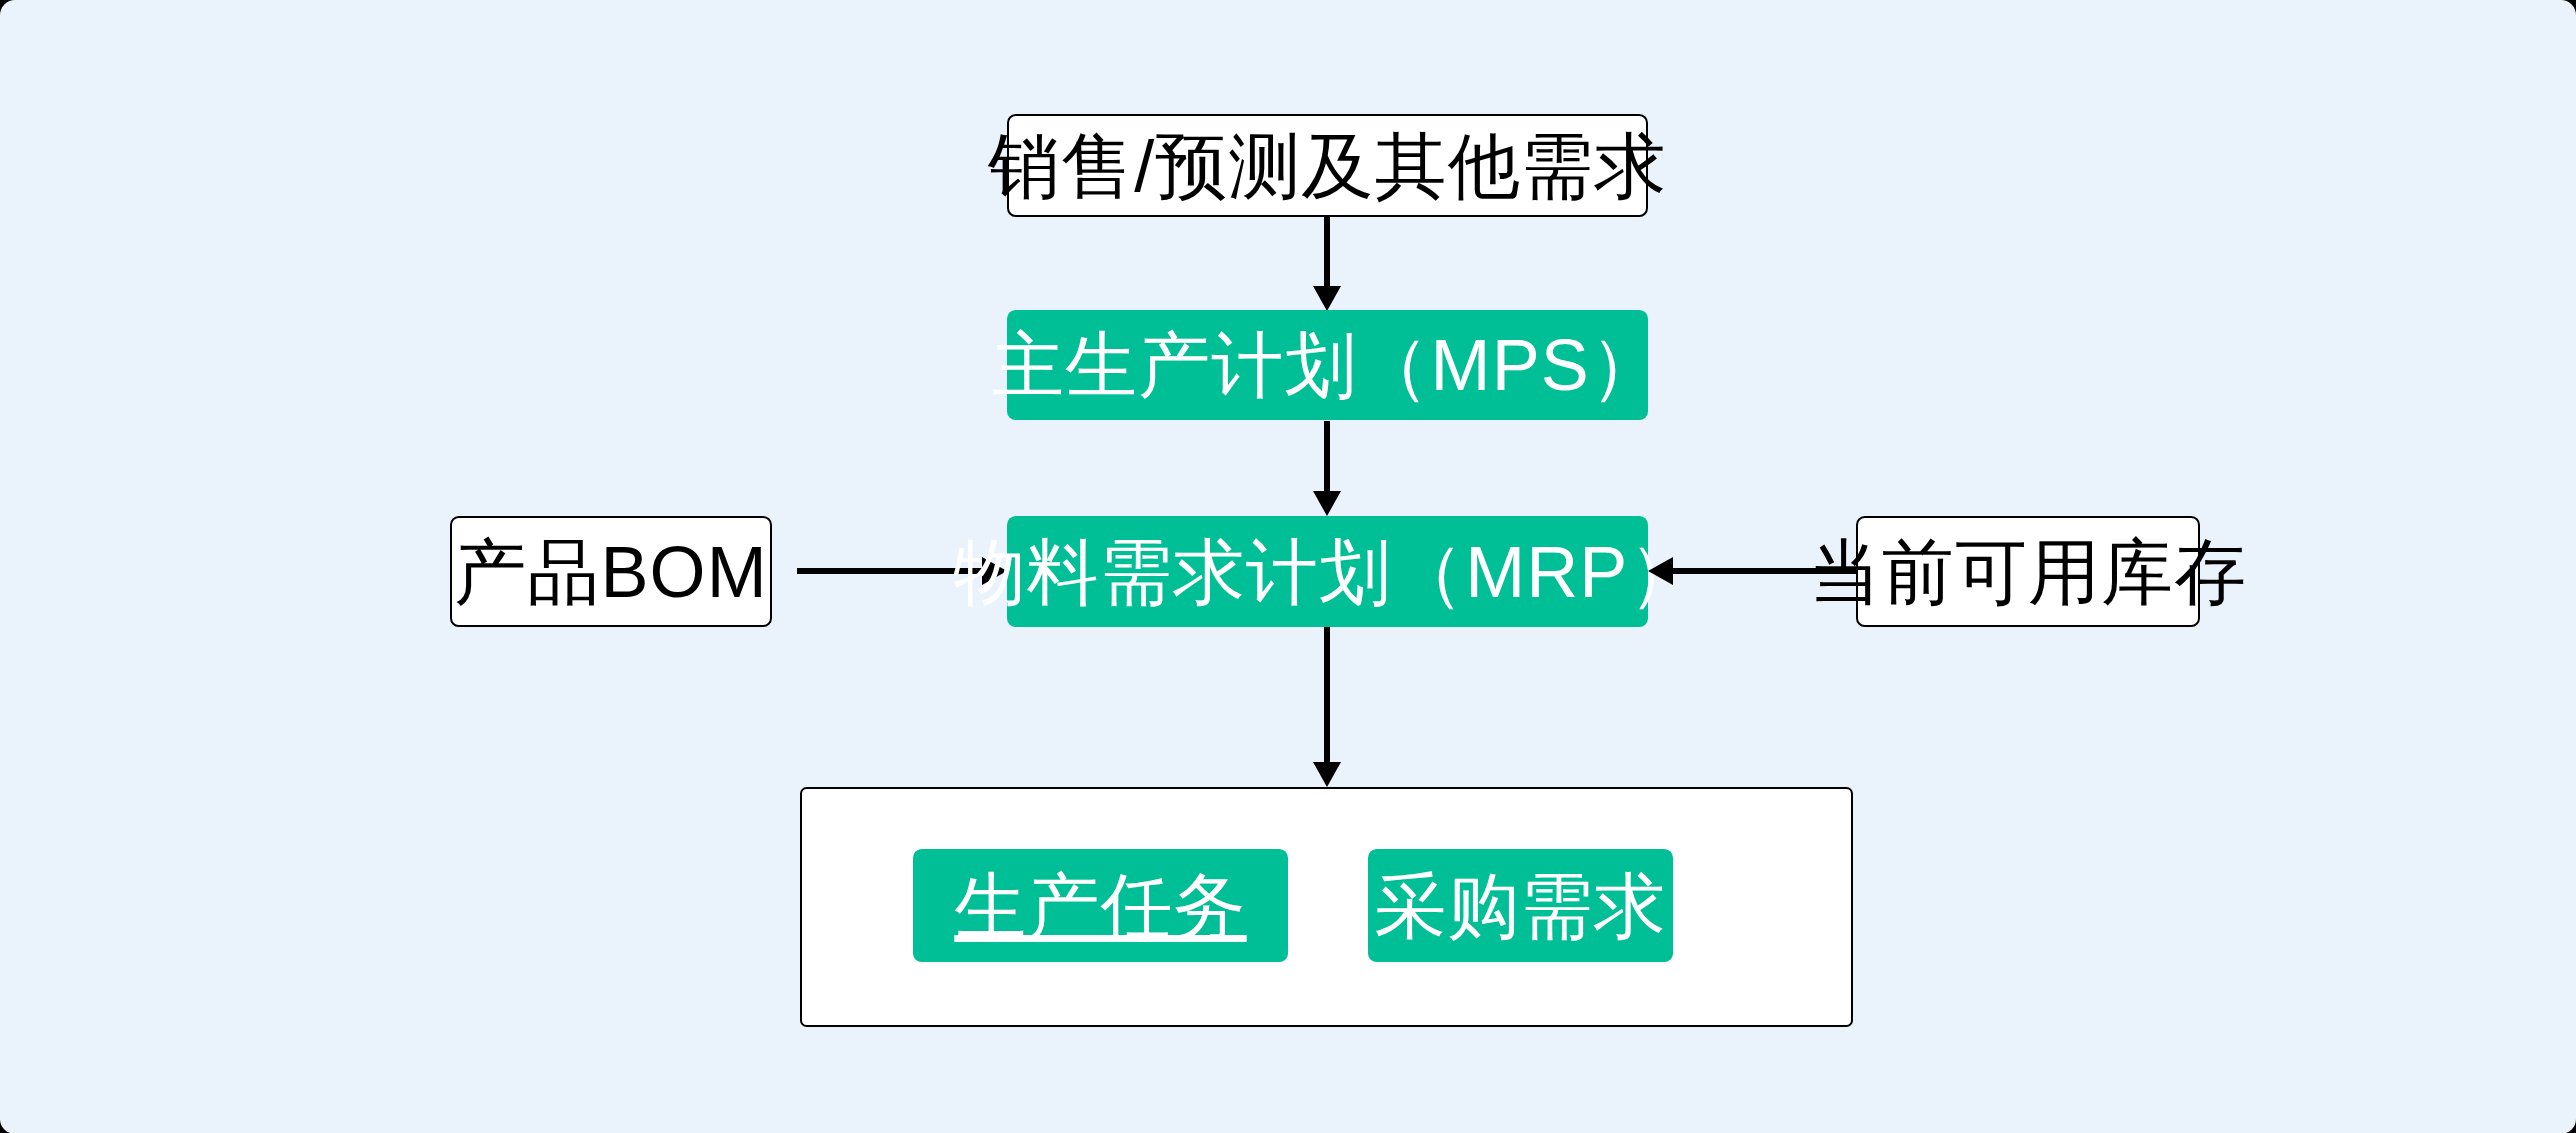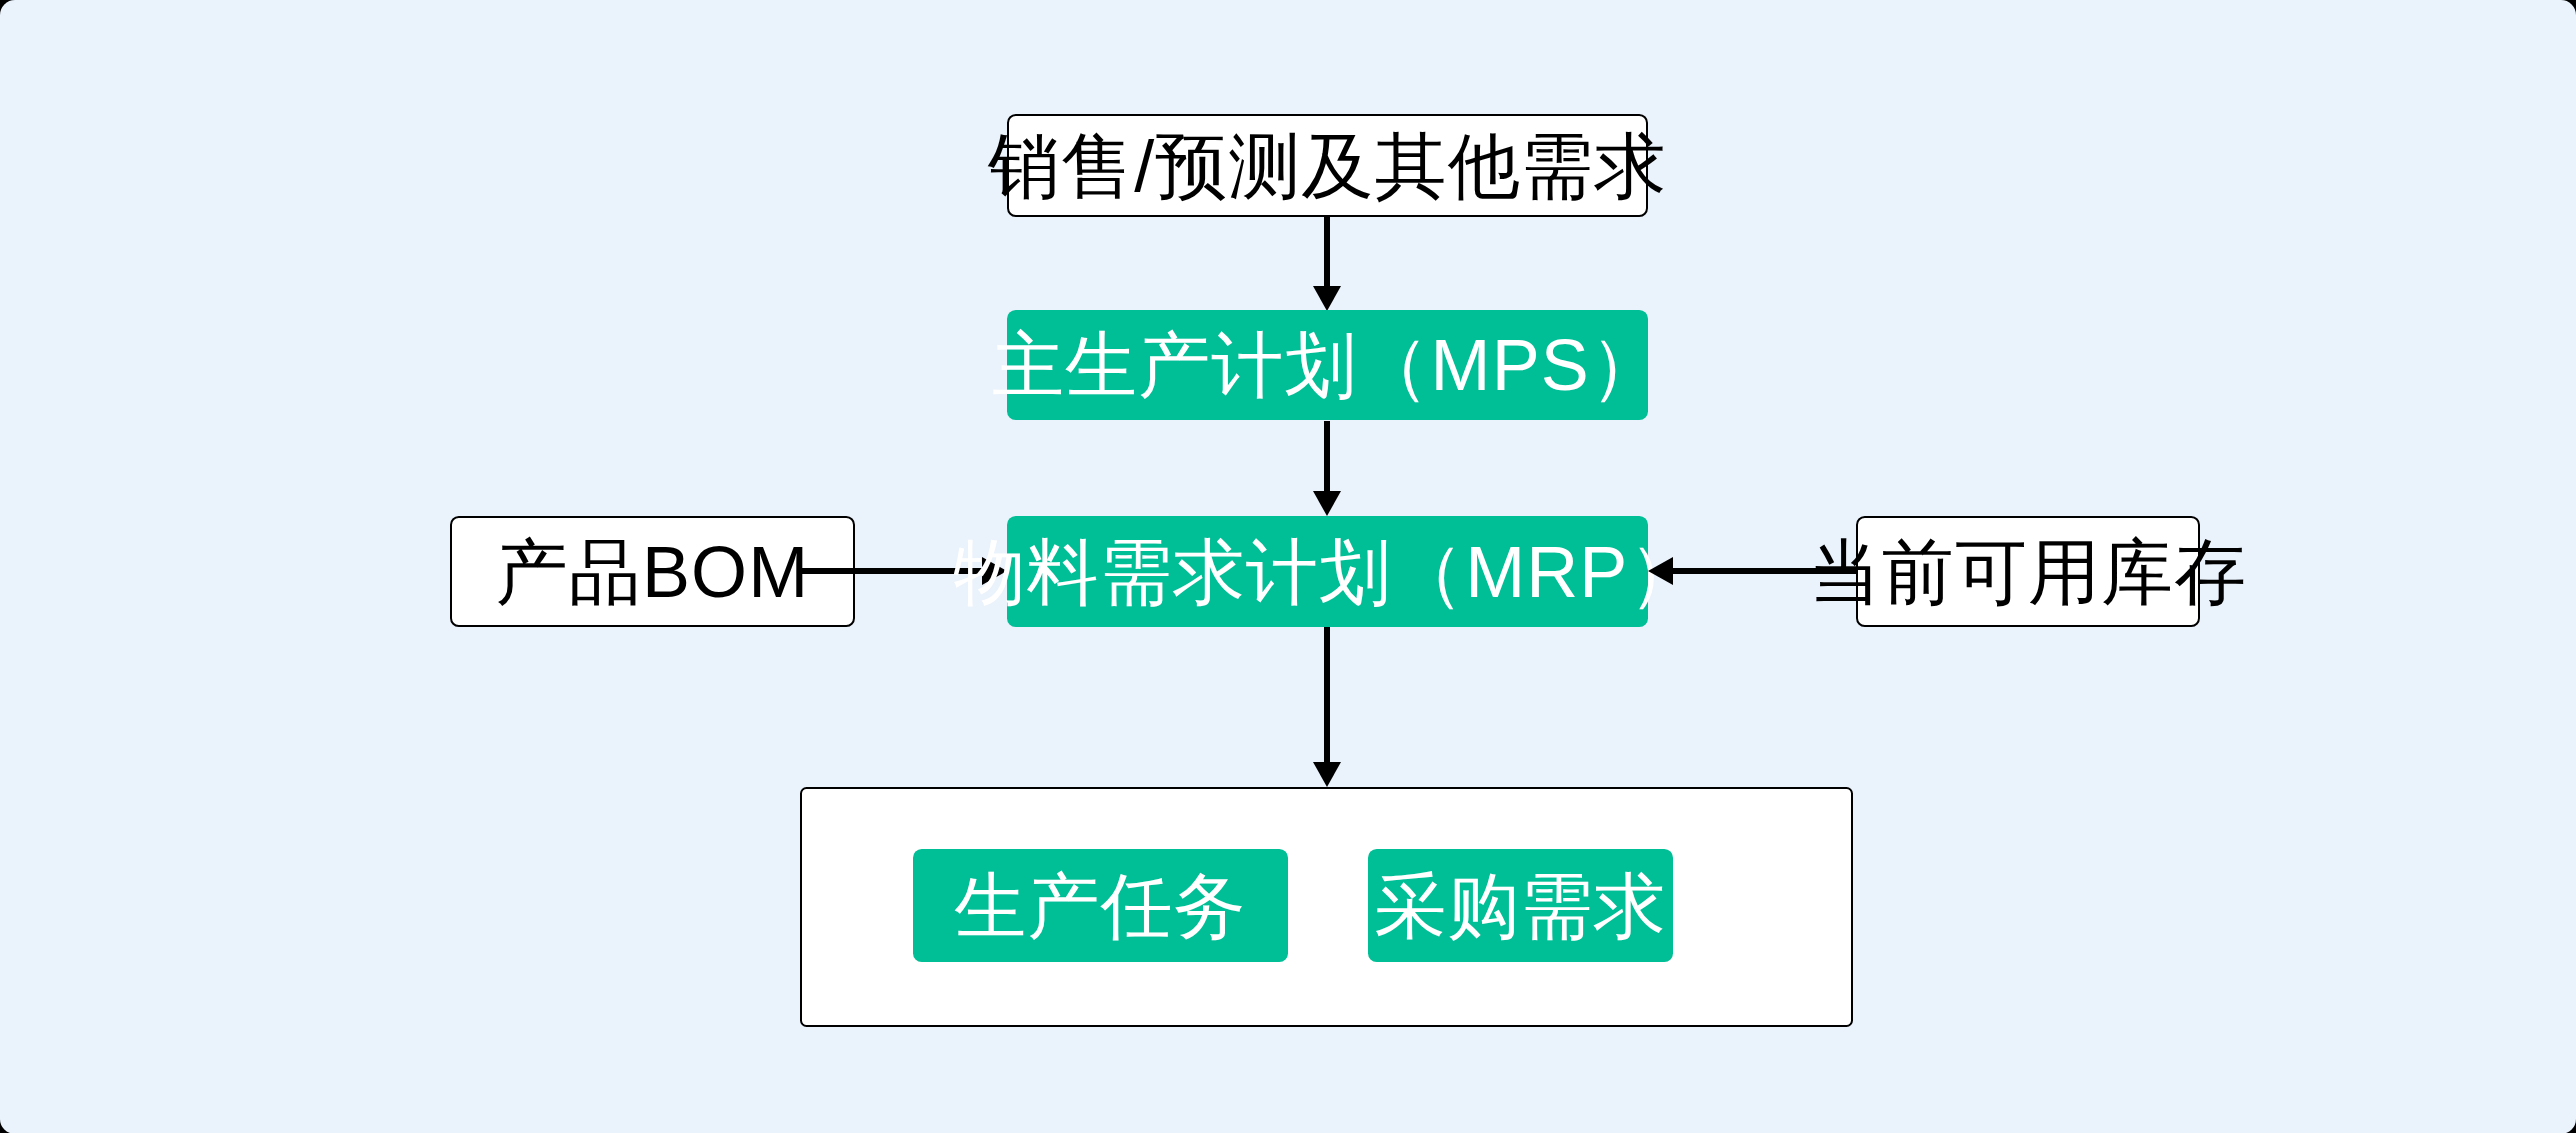--- a/index.html
+++ b/index.html
@@ -89,24 +89,24 @@
     width: 0; height: 0;
     border-top: 14px solid transparent;
     border-bottom: 14px solid transparent;
     border-right: 25.4px solid var(--line, #000000);
   }
 
   
   #node-demand     { left: 1007px; top: 114px;  width: 641px; height: 103px; }
   #node-mps        { left: 1007px; top: 310px;  width: 641px; height: 110px; }
   #node-mrp        { left: 1007px; top: 516px;  width: 641px; height: 111px; }
-  #node-bom        { left: 450px;  top: 516px;  width: 405px;  height: 111px; }
+  #node-bom        { left: 450px;  top: 516px;  width: 322px;  height: 111px; }
   #node-inventory  { left: 1856px; top: 516px;  width: 344px;  height: 111px; }
   #output-container{ left: 800px; top: 787px; width: 1053px; height: 240px; }
-  #node-production { left: 913px; top: 849px; width: 375px;  height: 113px; }
+  #node-production { left: 913px; top: 849px; width: 375px;  height: 113px; text-decoration: underline; }
   #node-purchase   { left: 1368px; top: 849px; width: 305px;  height: 113px; }
 
   #arrow-demand-mps { left: 1313px; top: 217px;  width: 28px; height: 94px; }
   #arrow-demand-mps .vshaft { height: 71px; }
   #arrow-demand-mps .vhead  { top: 69px; }
 
   #arrow-mps-mrp { left: 1313px; top: 421px; width: 28px; height: 95px; }
   #arrow-mps-mrp .vshaft { height: 73px; }
   #arrow-mps-mrp .vhead  { top: 70px; }
 

